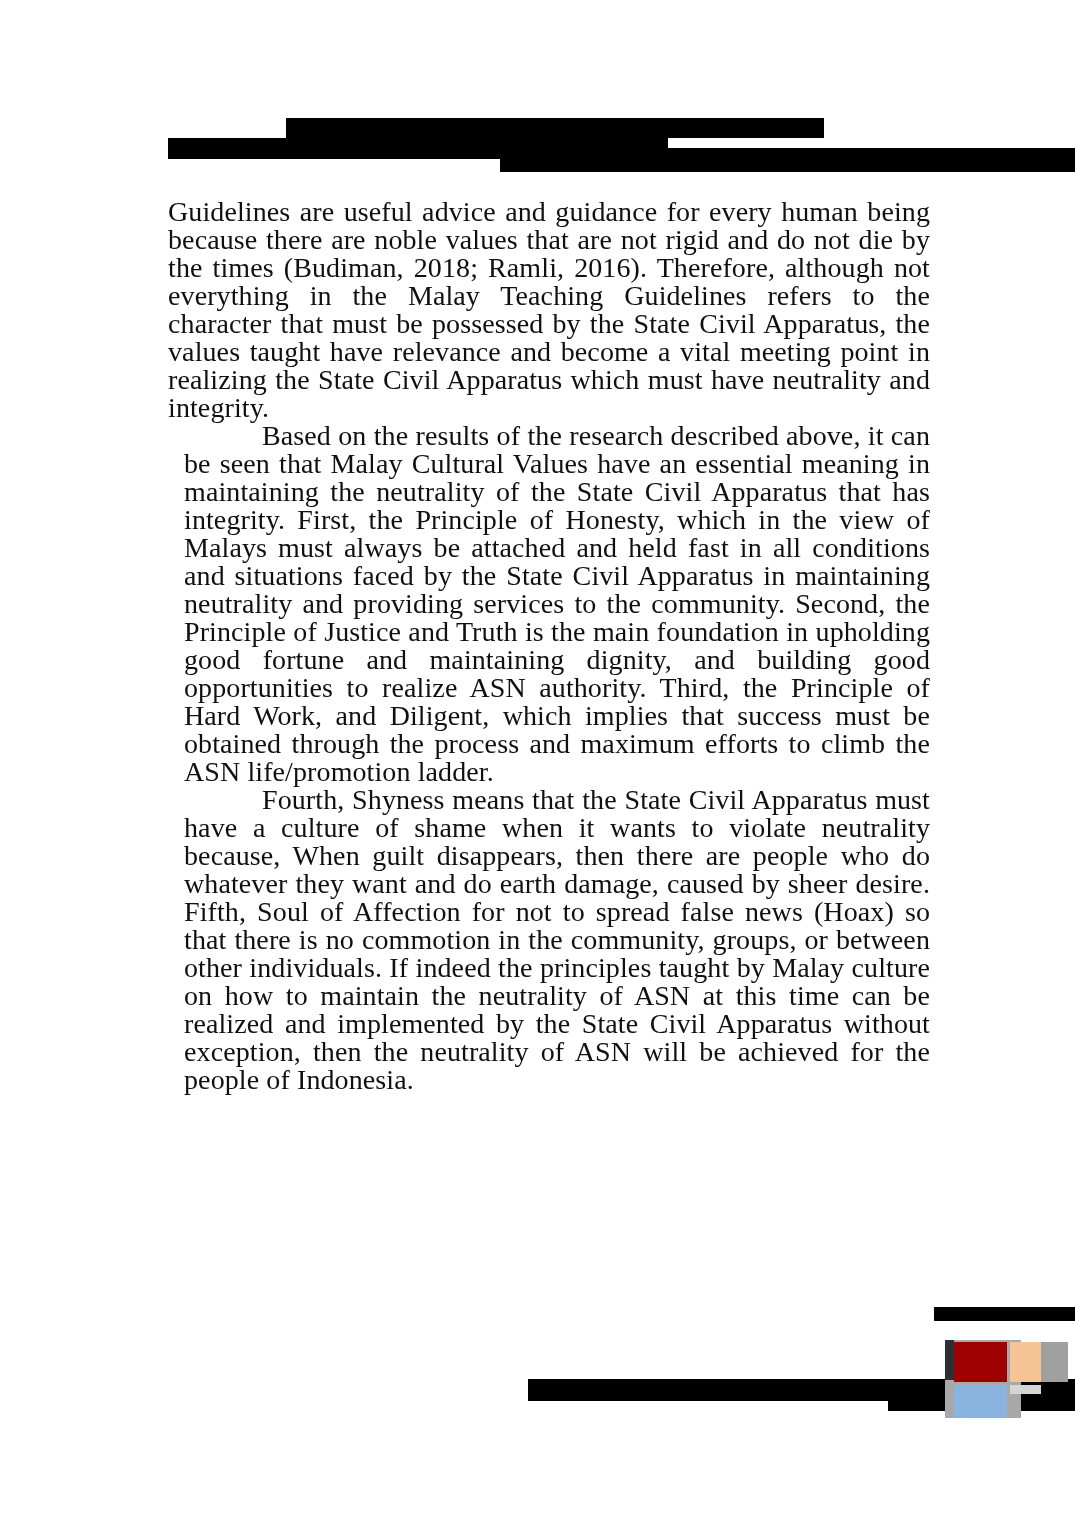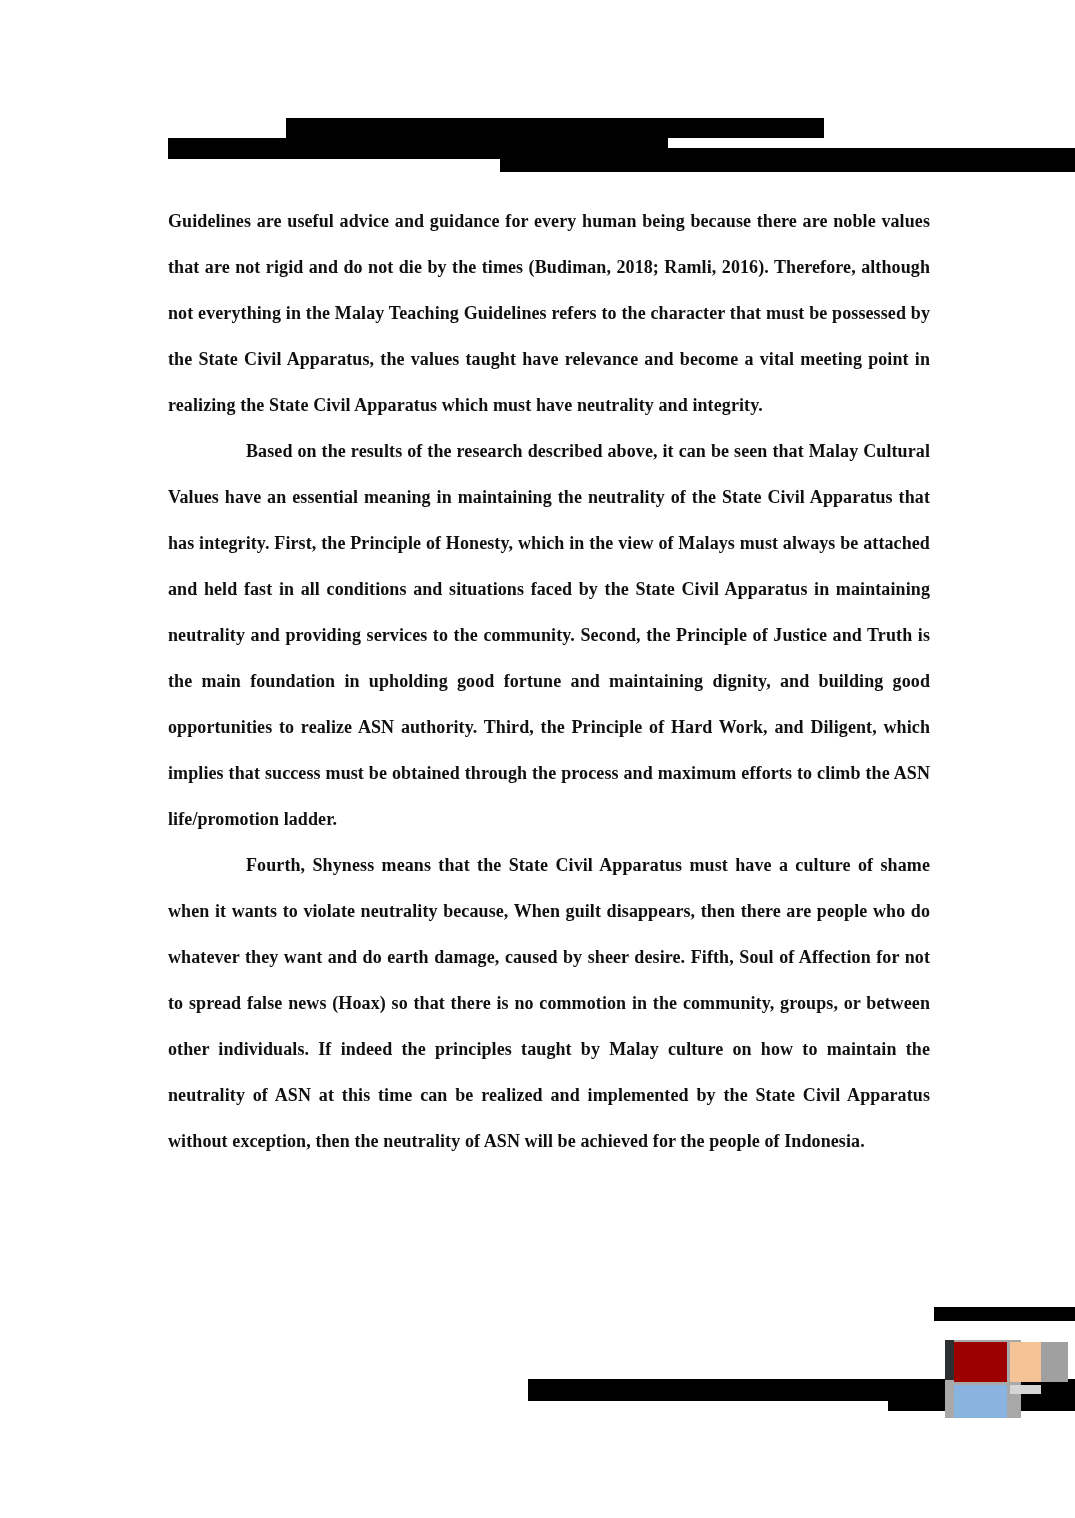--- a/index.html
+++ b/index.html
@@ -30,27 +30,26 @@
   #content {
     position: absolute;
     left: 168px;
     top: 198px;
     width: 762px;
   }
   .para {
     margin: 0 0 0 0;
     text-align: justify;
     text-justify: inter-word;
-    font-size: 18px;
-    line-height: 46px;
+    font-size: 28px;
+    line-height: 28px;
     letter-spacing: 0.1px;
-    font-weight: bold;
   }
   .para.indent { text-indent: 78px; }
-  .para + .para { margin-top: 0; }
+  .para + .para { margin-top: 0; margin-left: 16px; }
 
   .section-heading {
     font-size: 23.5px;
     font-weight: bold;
     line-height: 36.4px;
     margin: 22px 0 4px 0;
     text-align: left;
     letter-spacing: 0.3px;
   }
   .section-heading .sec-num { margin-right: 14px; }

